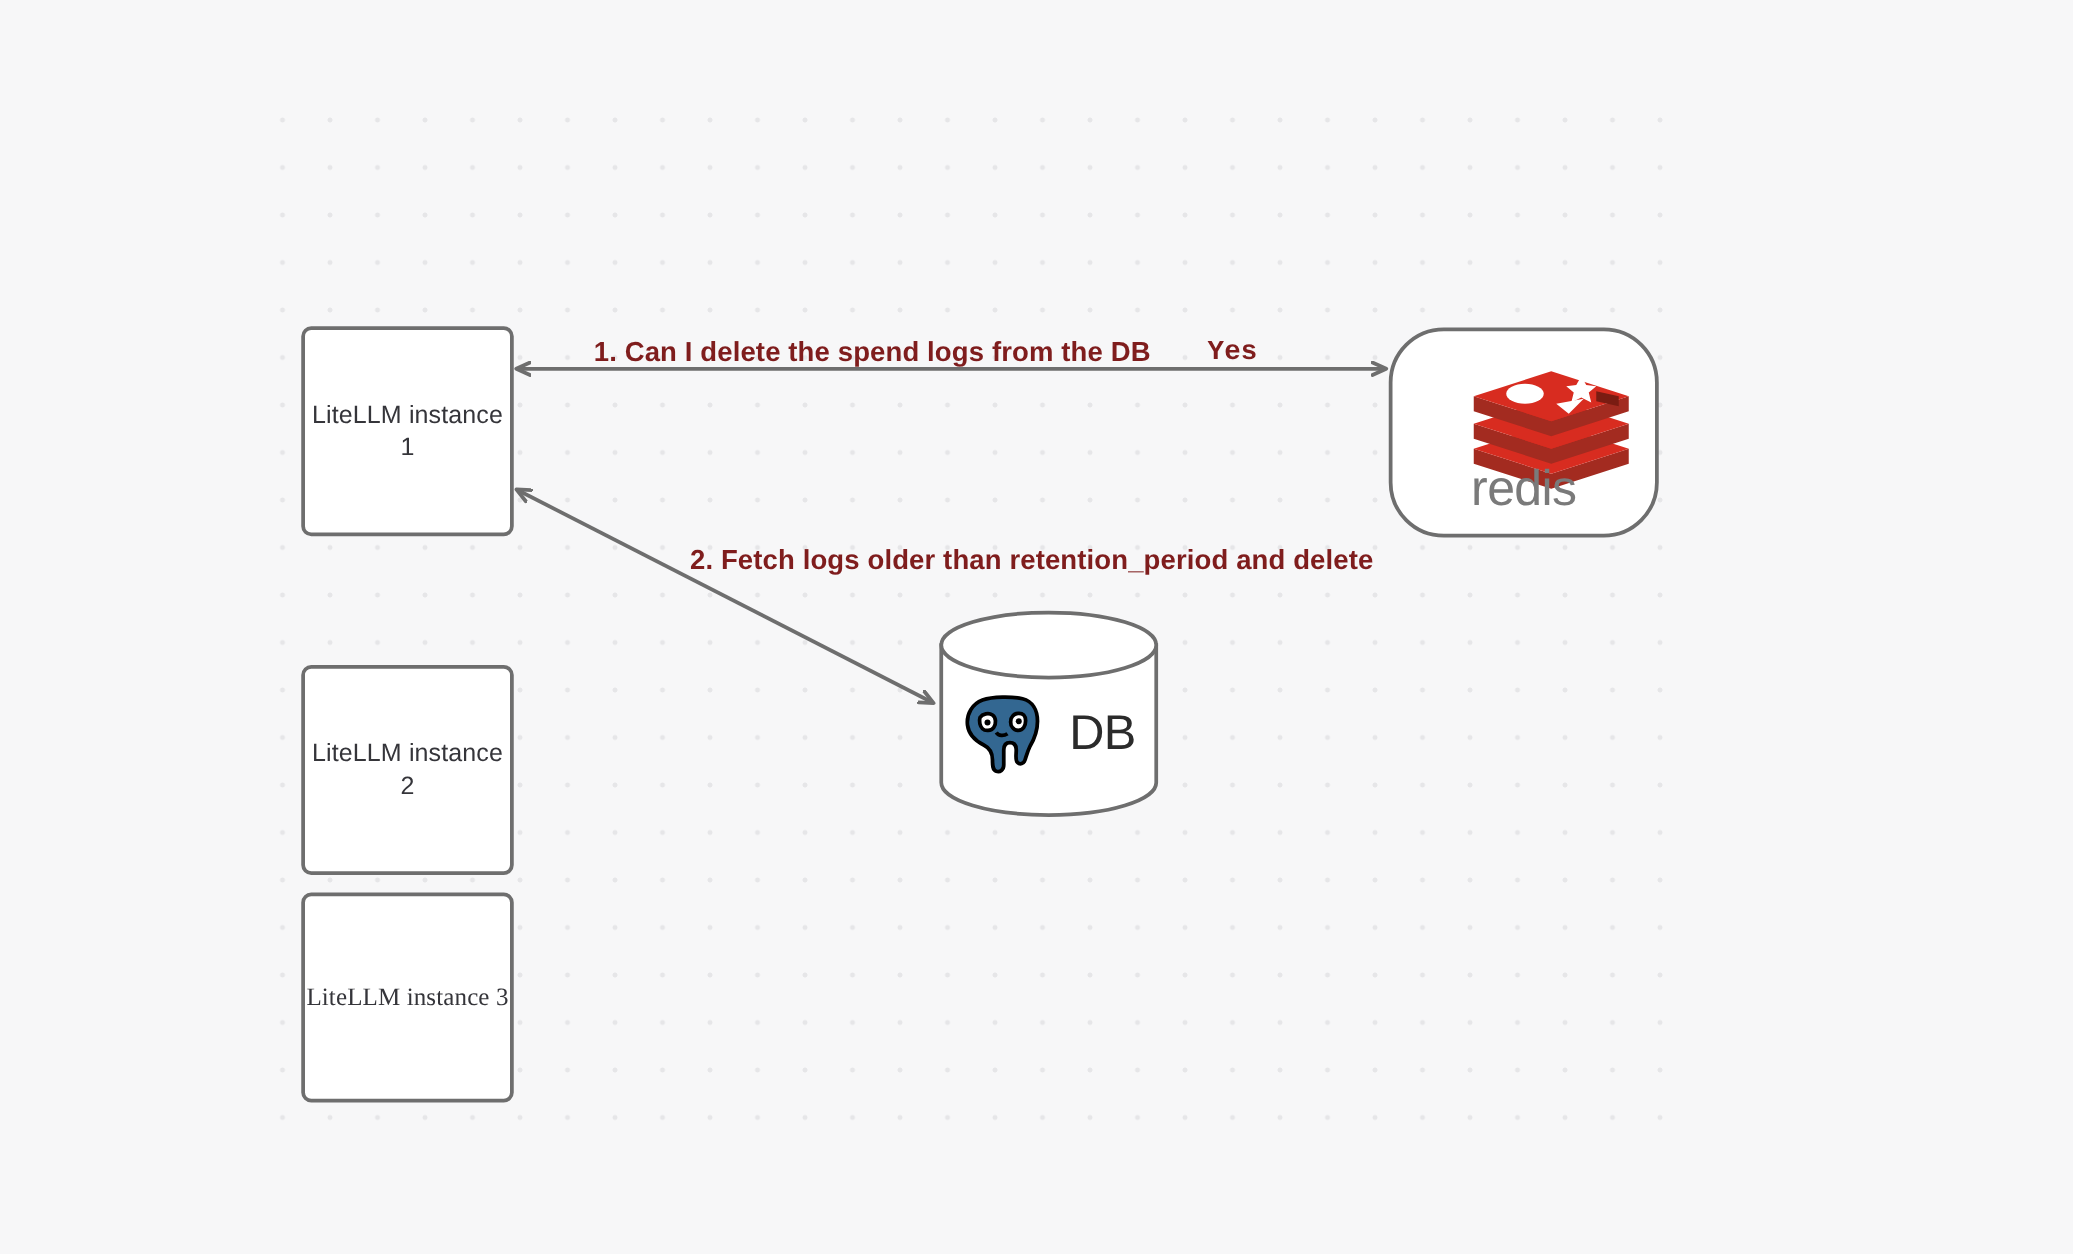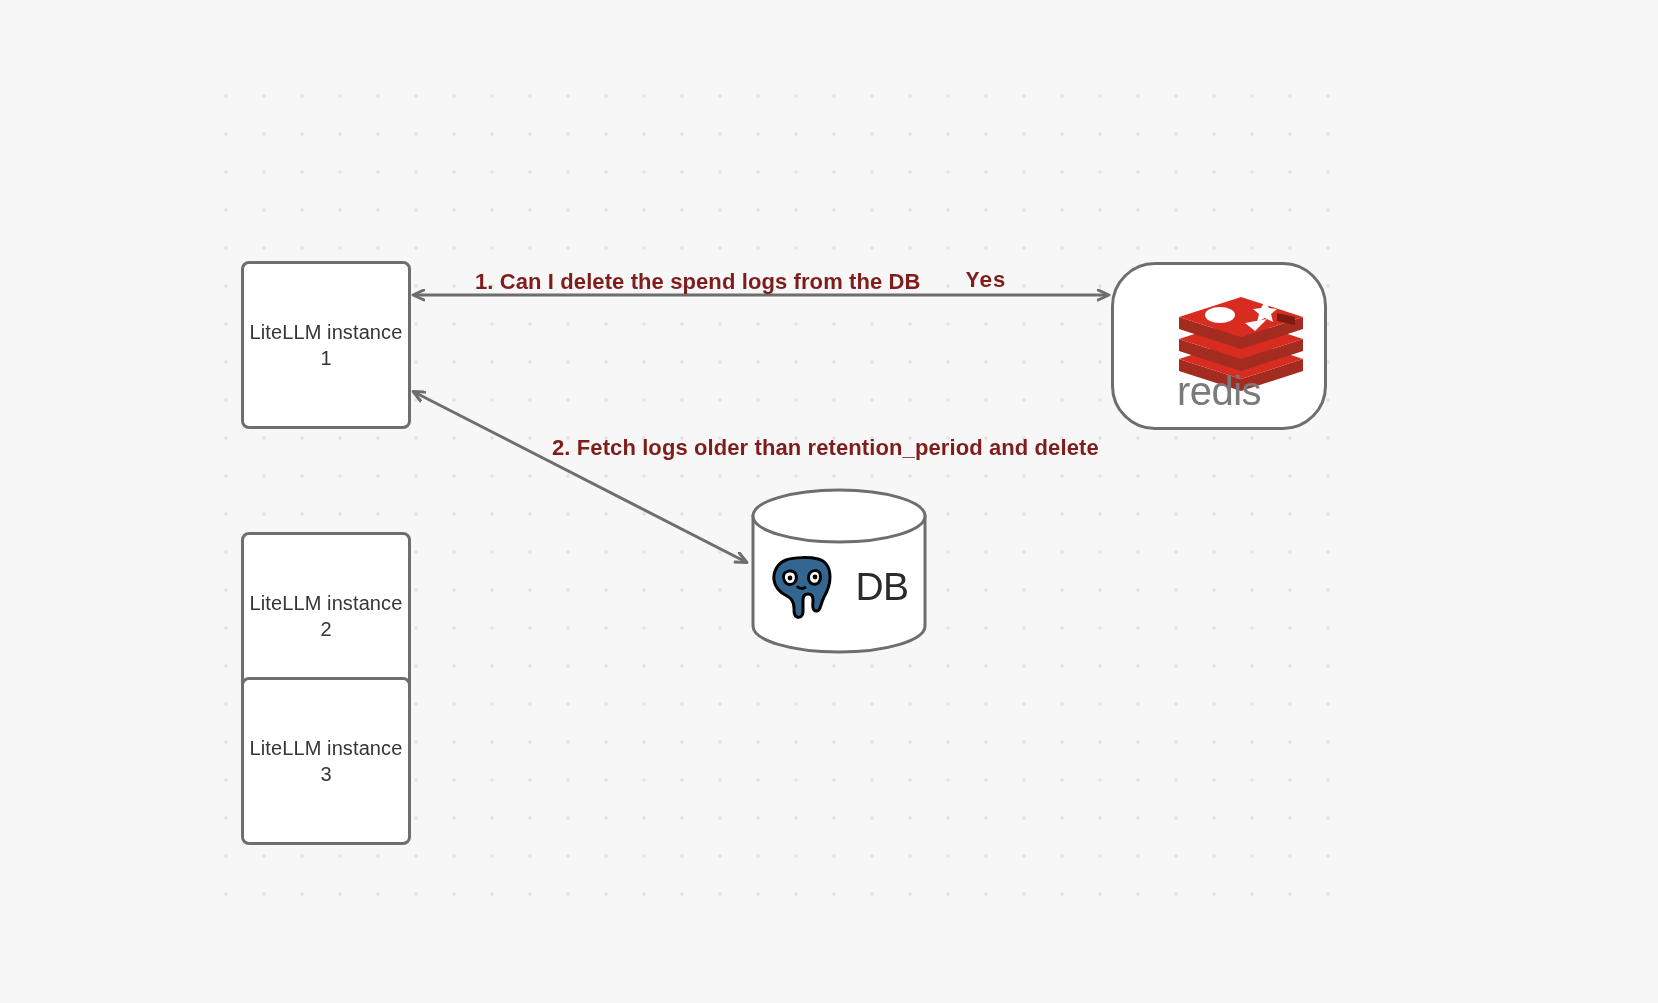--- a/index.html
+++ b/index.html
@@ -52,21 +52,21 @@
   .node-box .node-label {
     font-size: 20px;
     color: #35353a;
     line-height: 1.3;
     text-align: center;
     letter-spacing: 0.1px;
   }
 
   #node-litellm-1 { left: 241px; top: 261px; width: 170px; height: 168px; }
   #node-litellm-2 { left: 241px; top: 488px; width: 170px; height: 168px; margin-top: 44px; }
-  #node-litellm-3 { left: 241px; top: 677px; width: 170px; height: 168px; }
+  #node-litellm-3 { left: 241px; top: 714px; width: 170px; height: 168px; font-family: Liberation Serif, serif; }
 
   
   #node-redis {
     position: absolute;
     left: 1111px;
     top: 262px;
     width: 216px;
     height: 168px;
     background: #ffffff;
     border: 3px solid #6e6e6e;

